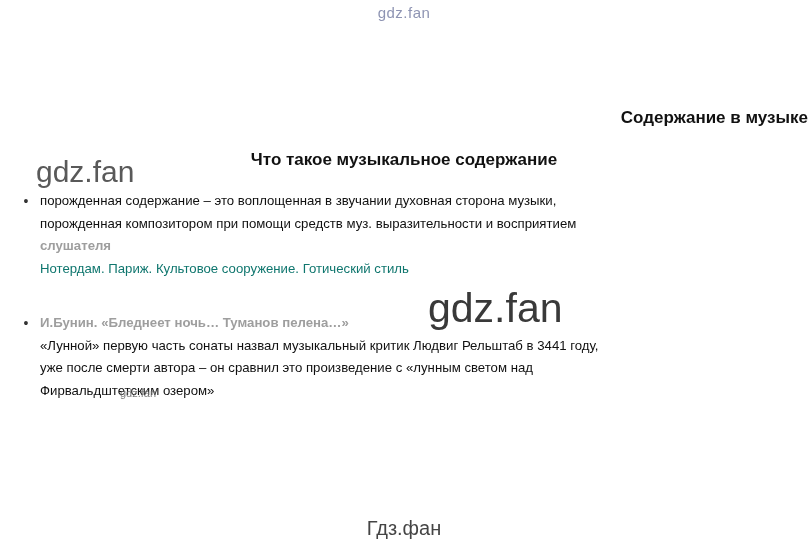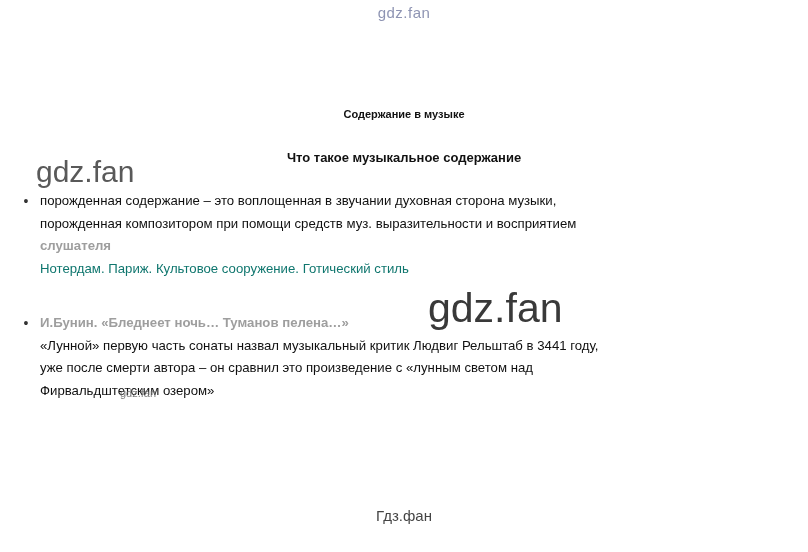--- a/index.html
+++ b/index.html
@@ -57,45 +57,45 @@
   .wm-small {
     left: 120px;
     top: 387px;
     font-size: 11px;
     color: #6f6f6f;
     opacity: 0.9;
   }
   .wm-bottom {
     left: 0;
     right: 0;
-    bottom: 28px;
+    bottom: 12px;
     text-align: center;
-    font-size: 15px;
+    font-size: 20px;
     color: #3a3a3a;
     opacity: 0.95;
   }
 
   
   .doc-title {
     position: absolute;
     left: 0;
     right: 0;
     top: 108px;
-    text-align: center;
-    font-size: 11px;
+    text-align: right;
+    font-size: 17px;
     font-weight: bold;
     color: #111111;
   }
   .doc-subtitle {
     position: absolute;
     left: 0;
     right: 0;
     top: 150px;
     text-align: center;
-    font-size: 13px;
+    font-size: 17px;
     font-weight: bold;
     color: #111111;
   }
 
   .bullet-block {
     position: absolute;
     left: 12px;
     width: 770px;
   }
   .bullet-block.b1 { top: 190px; }

